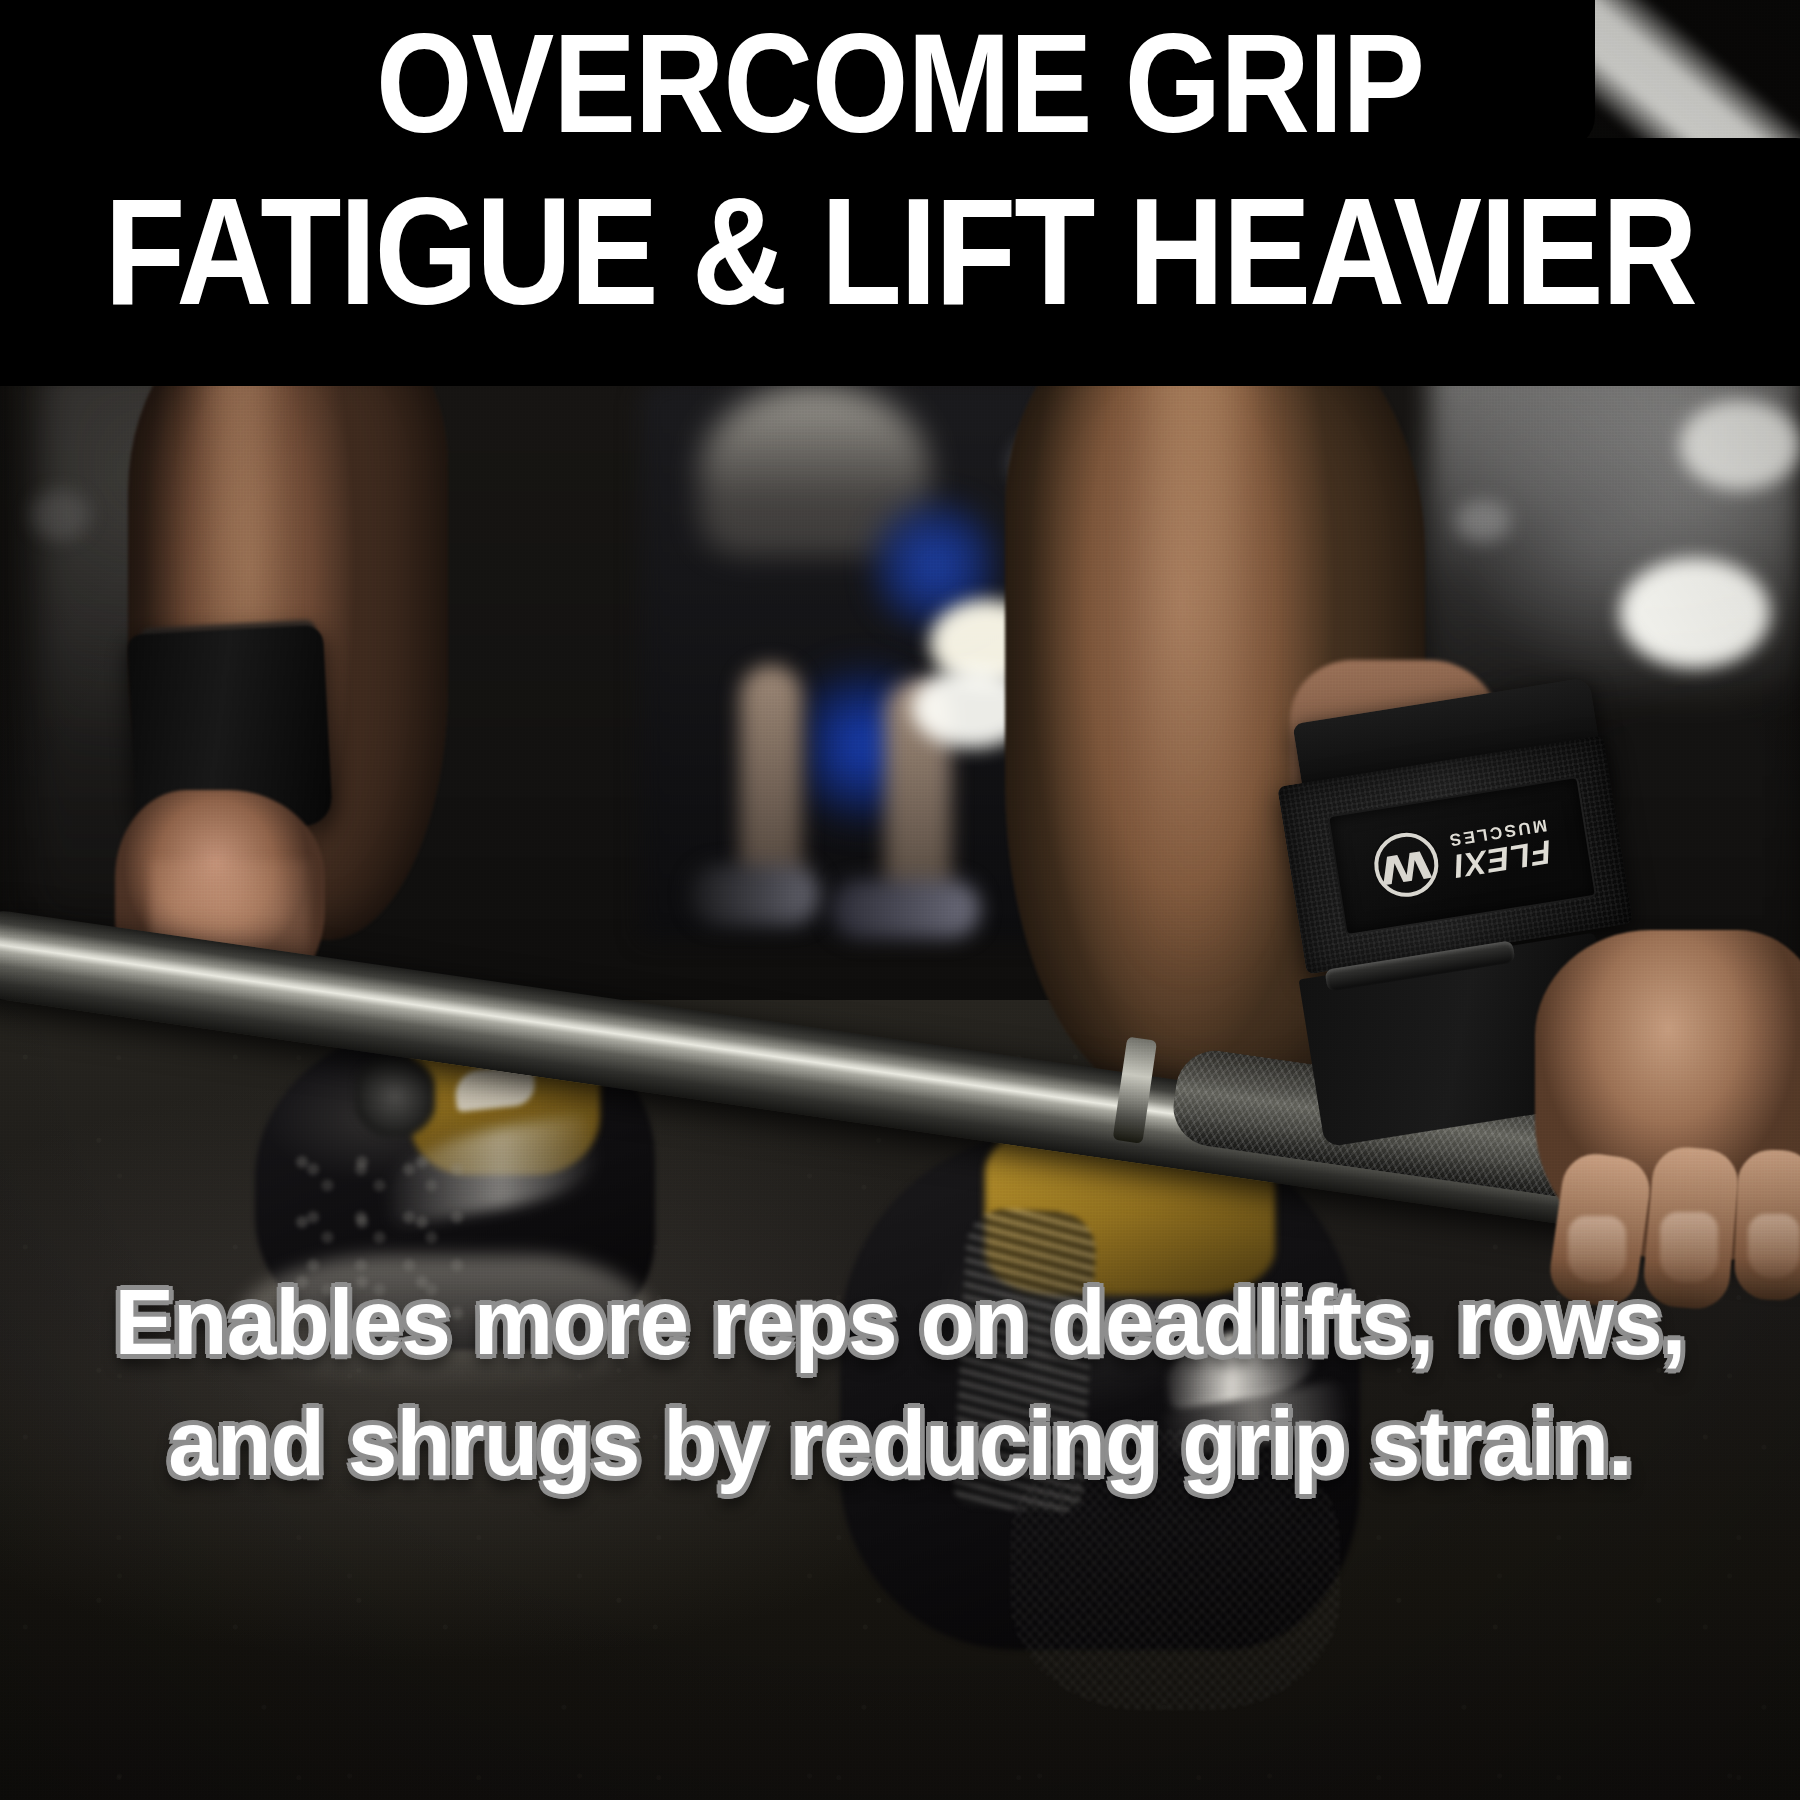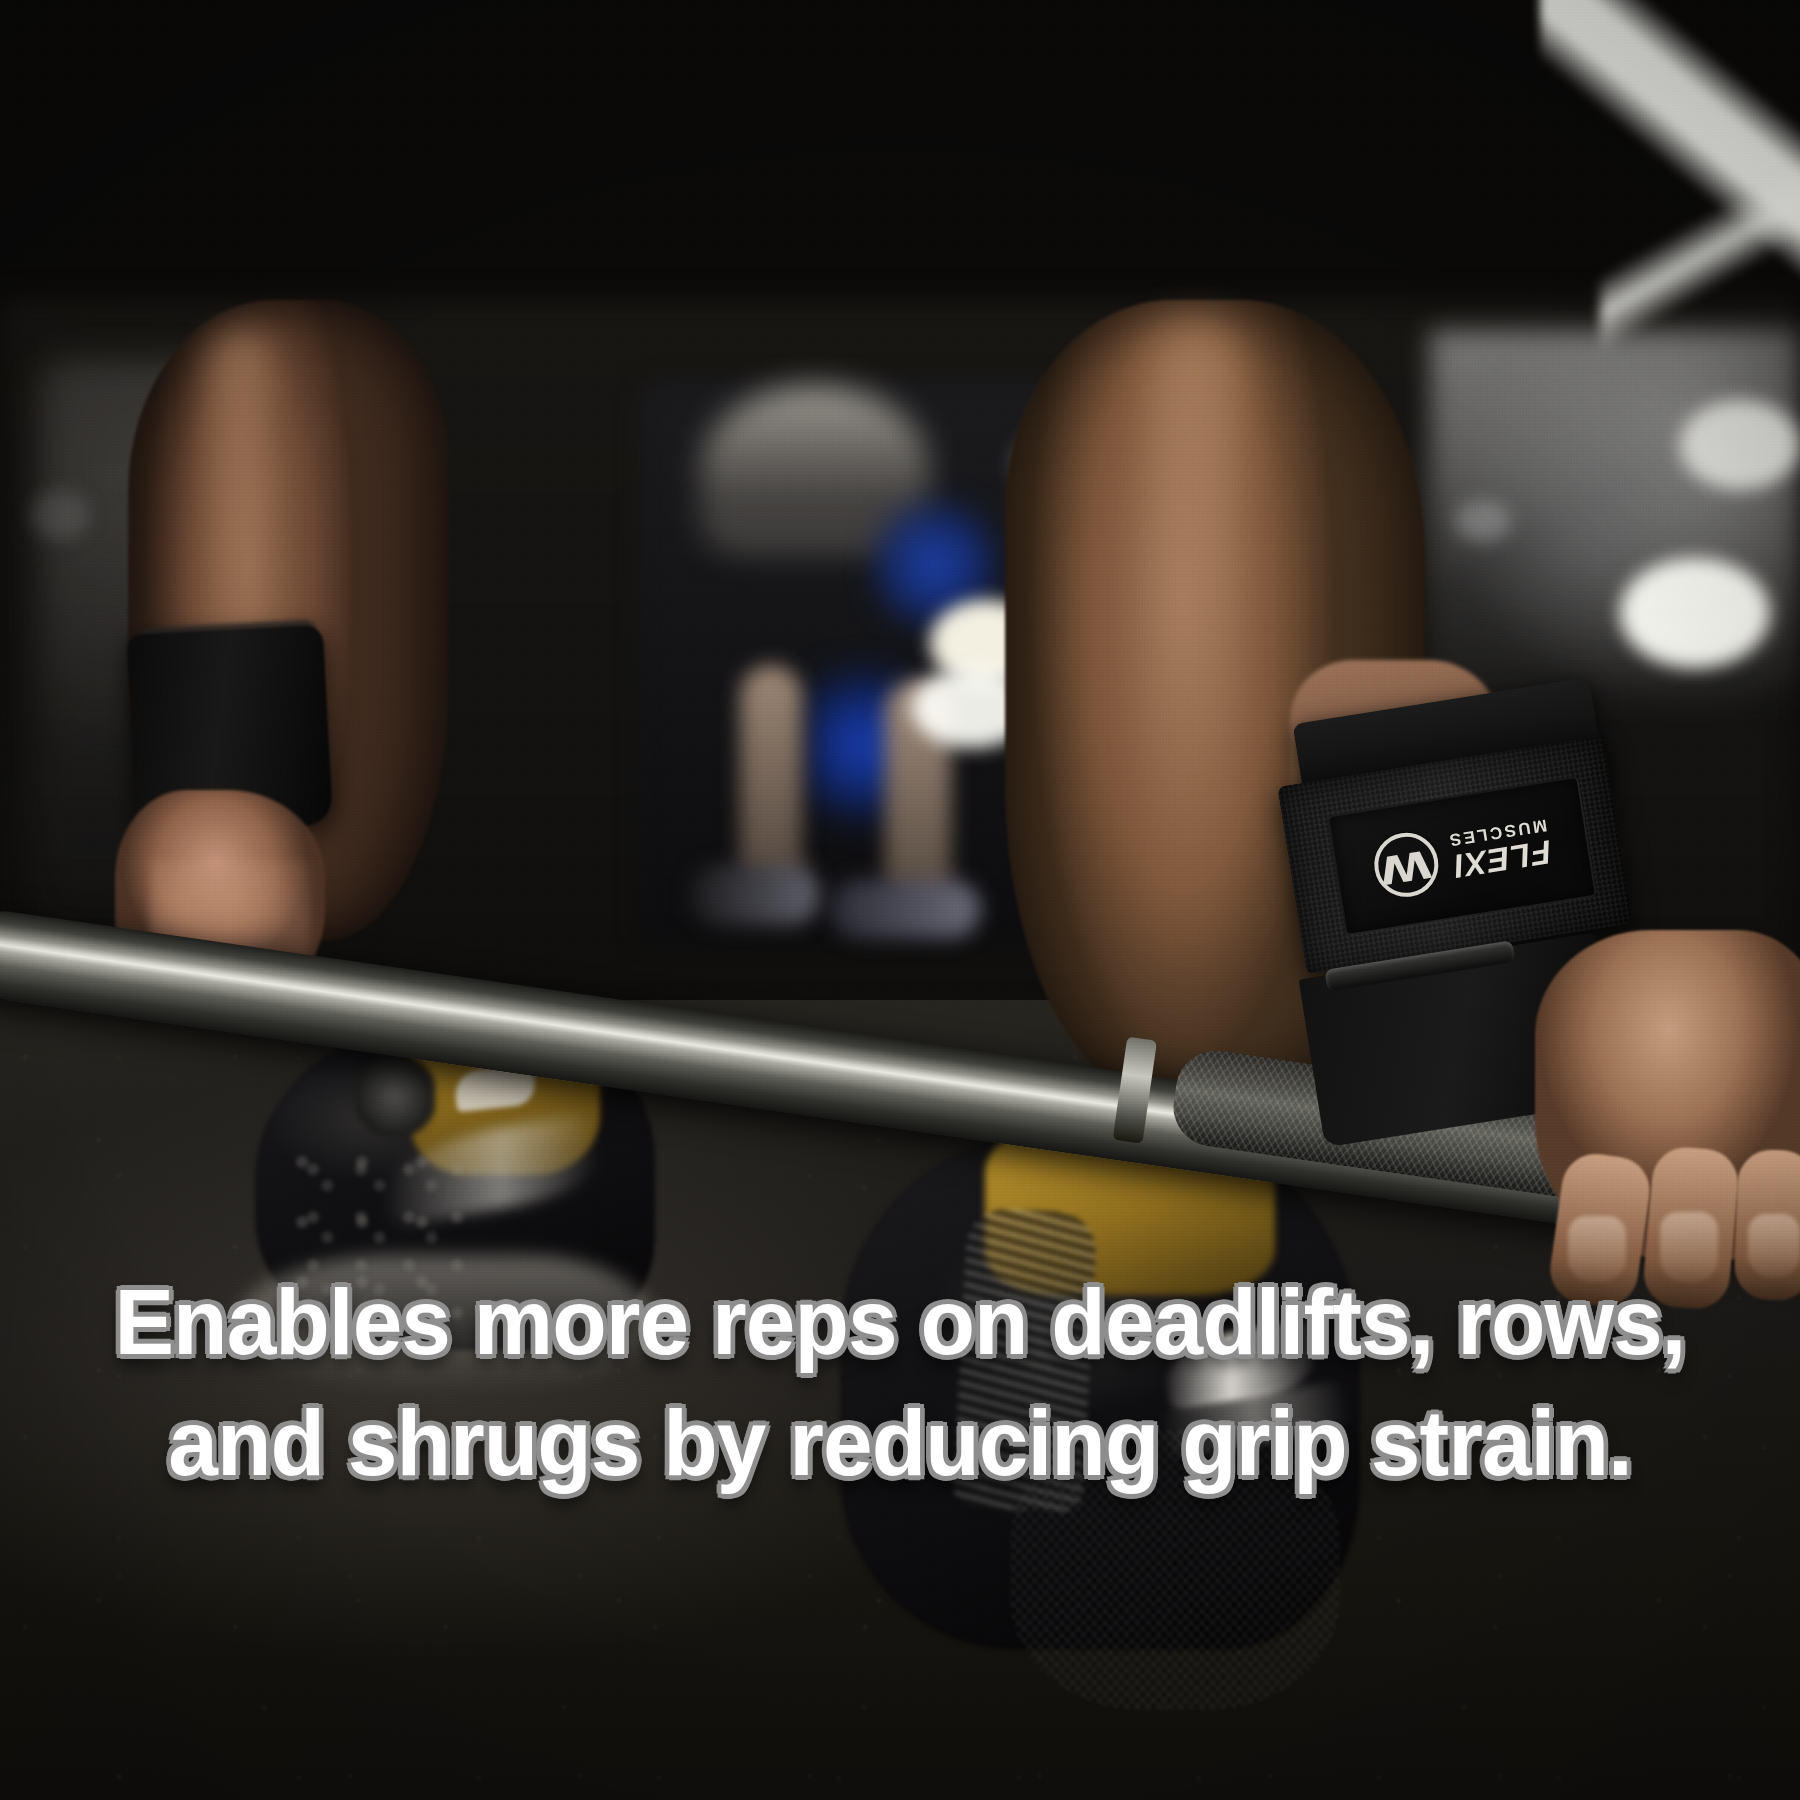--- a/index.html
+++ b/index.html
@@ -525,16 +525,22 @@
     <div class="finger f2"></div>
     <div class="finger f3"></div>
     <div class="nail n1"></div>
     <div class="nail n2"></div>
     <div class="nail n3"></div>
 
     <div class="vignette"></div>
     <div class="grain"></div>
   </div>
 
+  <div class="headline">
+    <div class="hl-box-1"></div>
+    <div class="hl-box-2"></div>
+    <div class="hl-line hl-line-1">OVERCOME GRIP</div>
+    <div class="hl-line hl-line-2">FATIGUE &amp; LIFT HEAVIER</div>
+  </div>
 
   <div class="caption">Enables more reps on deadlifts, rows, and shrugs by reducing grip strain.</div>
 
 </div>
 
 </body></html>

